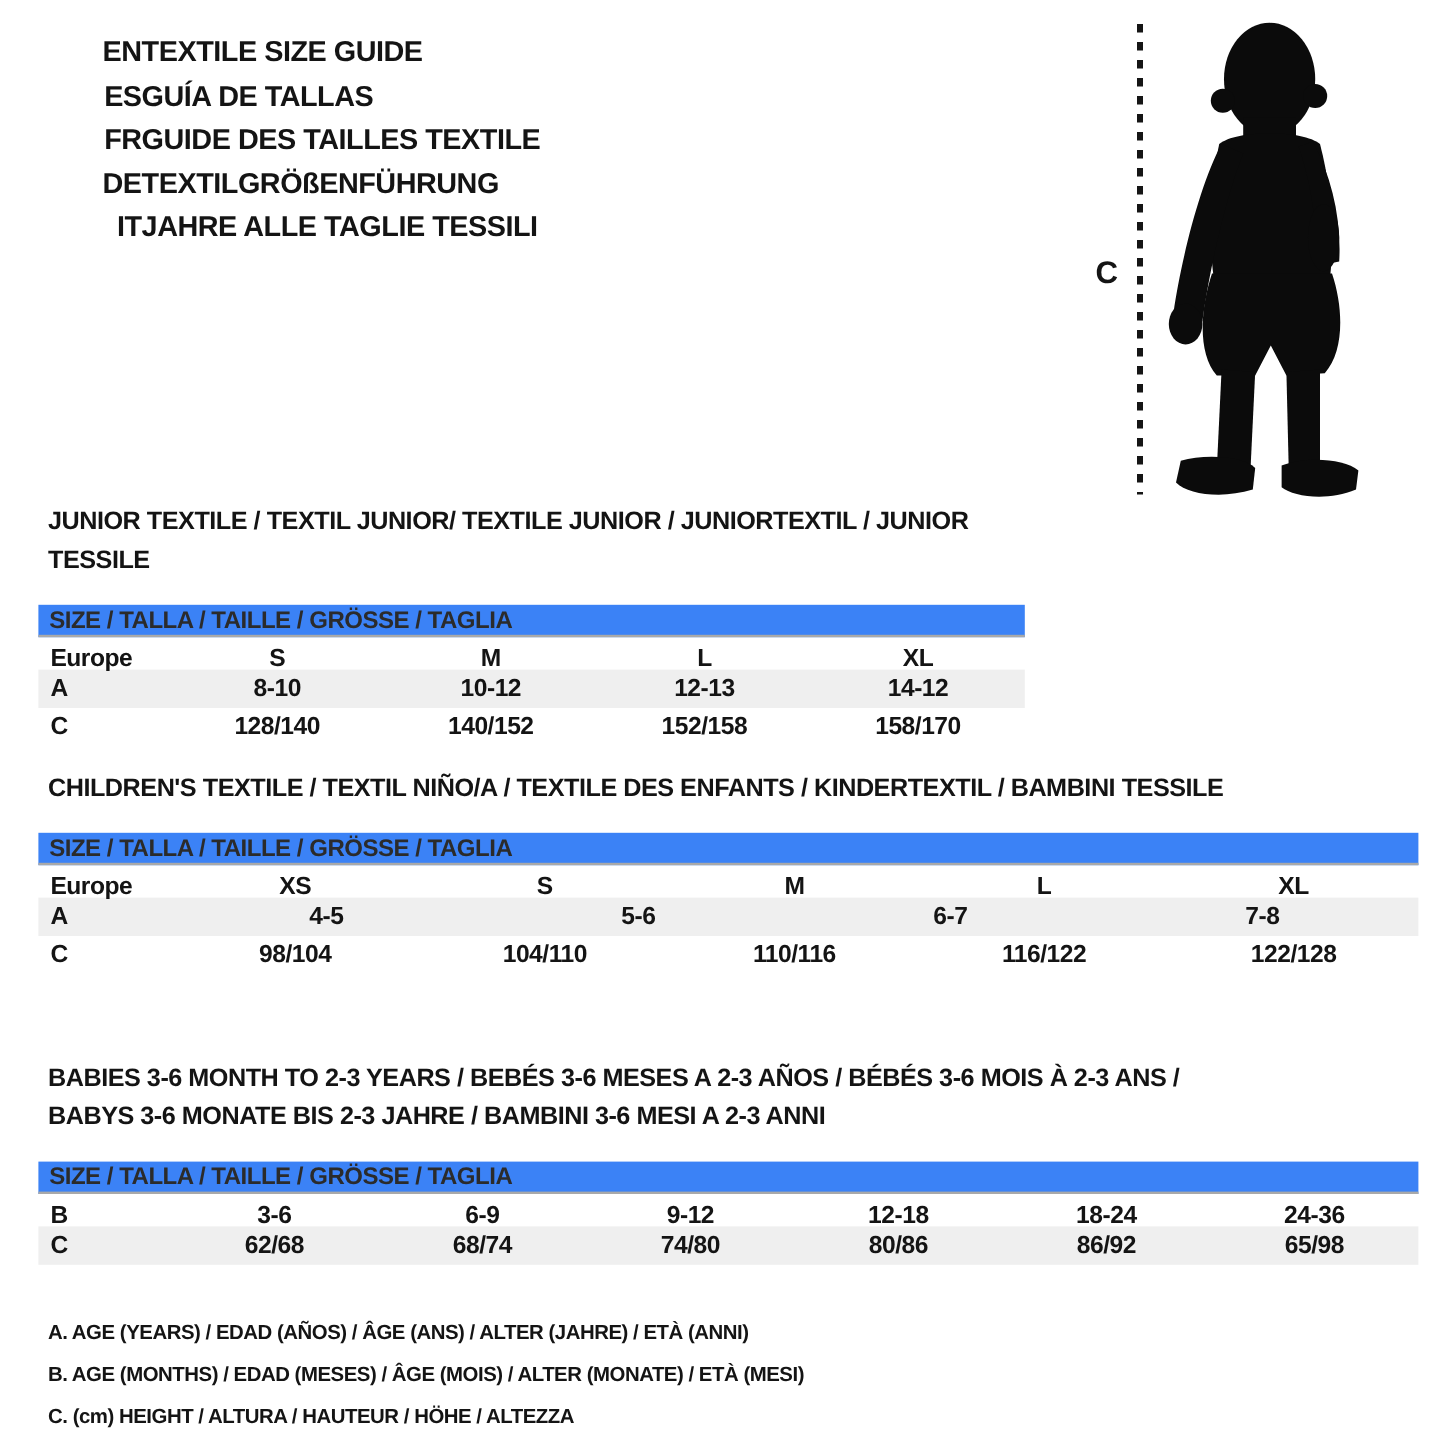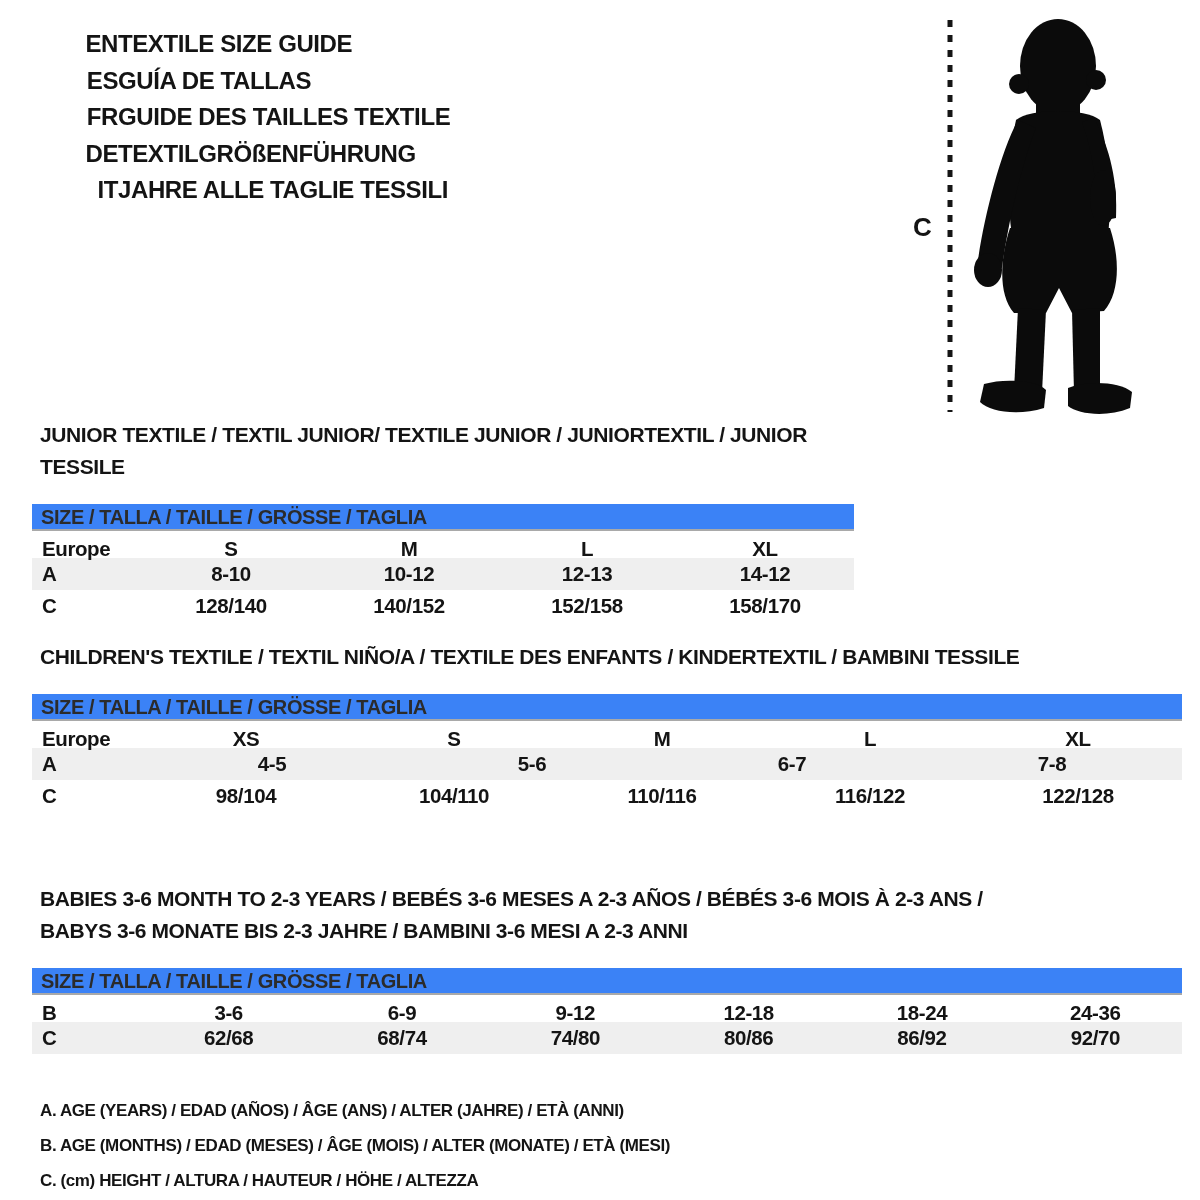--- a/index.html
+++ b/index.html
@@ -162,16 +162,16 @@
         <span class="tcell">18-24</span>
         <span class="tcell">24-36</span>
       </div>
       <div class="trow shaded">
         <span class="tlabel">C</span>
         <span class="tcell">62/68</span>
         <span class="tcell">68/74</span>
         <span class="tcell">74/80</span>
         <span class="tcell">80/86</span>
         <span class="tcell">86/92</span>
-        <span class="tcell">92/70</span>
+        <span class="tcell">65/98</span>
       </div>
     </div>
   </div>
 
 </body></html>

